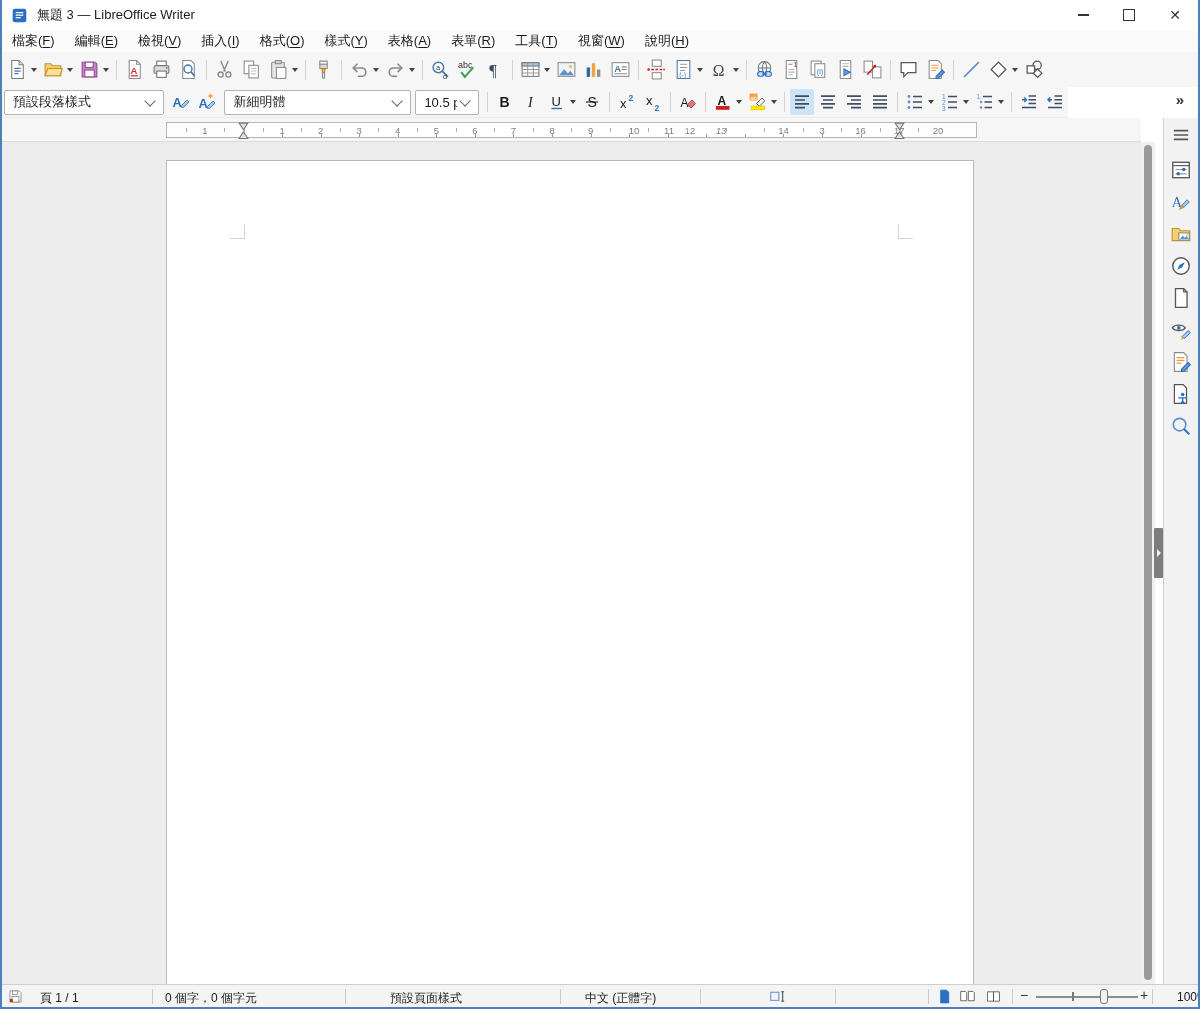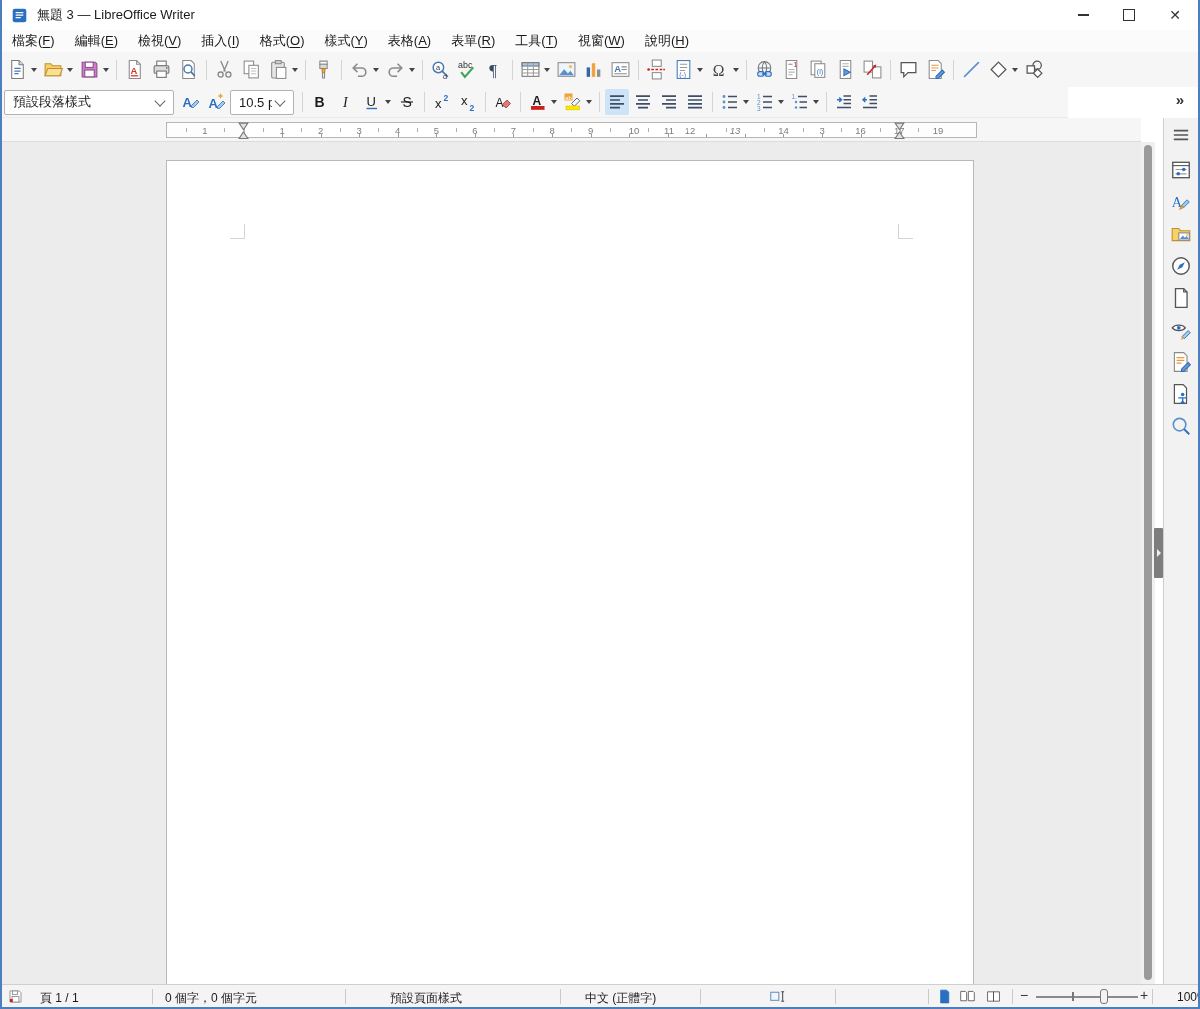--- a/index.html
+++ b/index.html
@@ -434,20 +434,24 @@
       <button class="icon-btn">
         <span class="ic">
           <svg viewBox="0 0 20 20">
             <text x="1.5" y="16" font-size="13" font-weight="bold" fill="#2a6fc0" font-family="sans-serif">A</text>
             <path d="M10.5 14.5l5.5-5.5 2 2-5.5 5.5h-2z" fill="#a6c8e8" stroke="#2a6fc0" stroke-width=".8"></path>
             <path d="M13.5 1l.9 2.1 2.1.9-2.1.9-.9 2.1-.9-2.1-2.1-.9 2.1-.9z" fill="#f0a33c"></path>
           </svg>
         </span>
       </button>
     </span>
+  <div class="combo" id="combo-fontname">
+    <span class="cval">新細明體</span>
+    <span class="chev"></span>
+  </div>
   <div class="combo" id="combo-fontsize">
     <span class="cval">10.5 pt</span>
     <span class="chev"></span>
   </div>
   <span class="tsep"></span>
   <span class="fmt-group">
       <button class="icon-btn">
         <span class="ic">
           <svg viewBox="0 0 20 20">
             <text x="4.5" y="15" font-size="14" font-weight="bold" fill="#1a1a1a" font-family="sans-serif">B</text>
@@ -633,26 +637,26 @@
       <span class="rnum" style="left: 192.21px;">3</span>
       <span class="rnum" style="left: 230.78px;">4</span>
       <span class="rnum" style="left: 269.35px;">5</span>
       <span class="rnum" style="left: 307.92px;">6</span>
       <span class="rnum" style="left: 346.49px;">7</span>
       <span class="rnum" style="left: 385.06px;">8</span>
       <span class="rnum" style="left: 423.63px;">9</span>
       <span class="rnum" style="left: 467px;">10</span>
       <span class="rnum" style="left: 502px;">11</span>
       <span class="rnum" style="left: 523px;">12</span>
-      <span class="rnum" style="left: 568px; font-style: italic;">13</span>
+      <span class="rnum" style="left: 554px; font-style: italic;">13</span>
       <span class="rnum" style="left: 616.48px;">14</span>
       <span class="rnum" style="left: 655.05px;">3</span>
       <span class="rnum" style="left: 693.62px;">16</span>
       <span class="rnum" style="left: 732.19px;">17</span>
-      <span class="rnum" style="left: 771.07px;">19</span>
+      <span class="rnum" style="left: 771.07px;">20</span>
       <span class="rtick" style="left: 18.645px;"></span>
       <span class="rtick" style="left: 57.215px;"></span>
       <span class="rtick" style="left: 95.785px;"></span>
       <span class="rtick" style="left: 134.355px;"></span>
       <span class="rtick" style="left: 172.925px;"></span>
       <span class="rtick" style="left: 211.495px;"></span>
       <span class="rtick" style="left: 250.065px;"></span>
       <span class="rtick" style="left: 288.635px;"></span>
       <span class="rtick" style="left: 327.205px;"></span>
       <span class="rtick" style="left: 365.775px;"></span>

